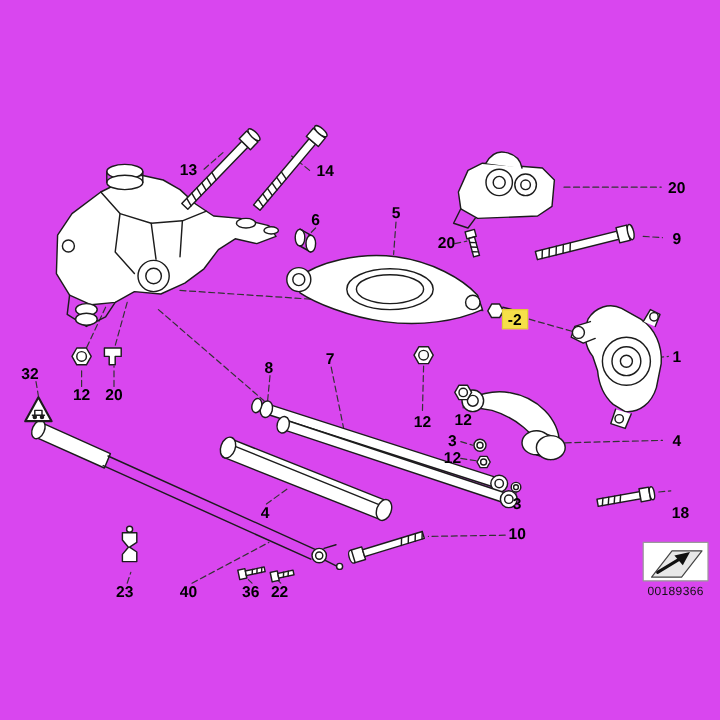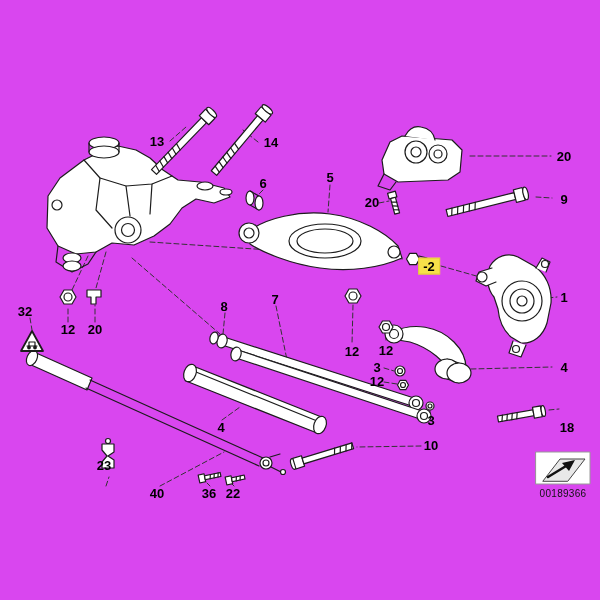--- a/index.html
+++ b/index.html
@@ -288,21 +288,21 @@
     <div class="lbl" style="left:275px;top:299px">7</div>
     <div class="lbl" style="left:352px;top:351px">12</div>
     <div class="lbl" style="left:386px;top:350px">12</div>
     <div class="lbl" style="left:377px;top:367px">3</div>
     <div class="lbl" style="left:377px;top:381px">12</div>
     <div class="lbl" style="left:564px;top:367px">4</div>
     <div class="lbl" style="left:221px;top:427px">4</div>
     <div class="lbl" style="left:431px;top:420px">3</div>
     <div class="lbl" style="left:567px;top:427px">18</div>
     <div class="lbl" style="left:431px;top:445px">10</div>
-    <div class="lbl" style="left:104px;top:465px">23</div>
+    <div class="lbl" style="left:104px;top:493px">23</div>
     <div class="lbl" style="left:157px;top:493px">40</div>
     <div class="lbl" style="left:209px;top:493px">36</div>
     <div class="lbl" style="left:233px;top:493px">22</div>
   </div>
 
   <div class="partnum" style="left:563px;top:493px">00189366</div>
 
 </div>
 
 </body></html>

